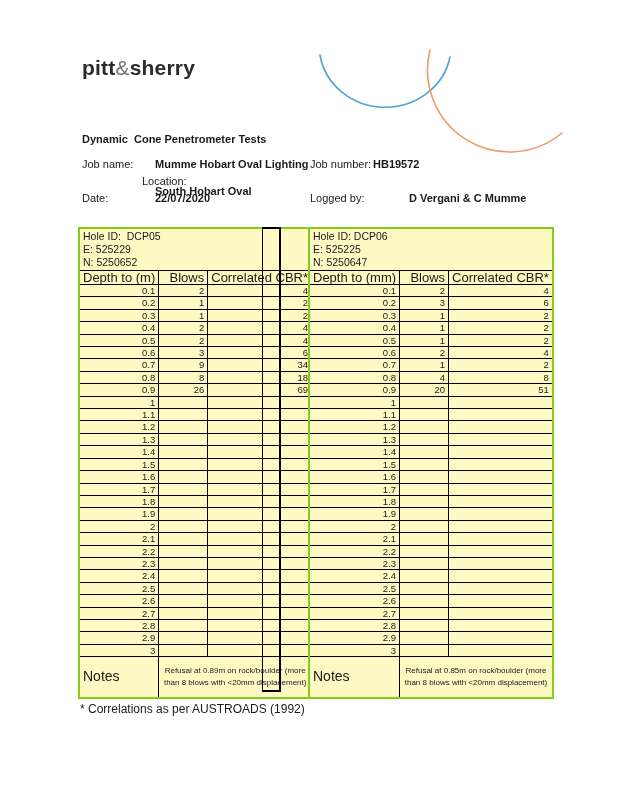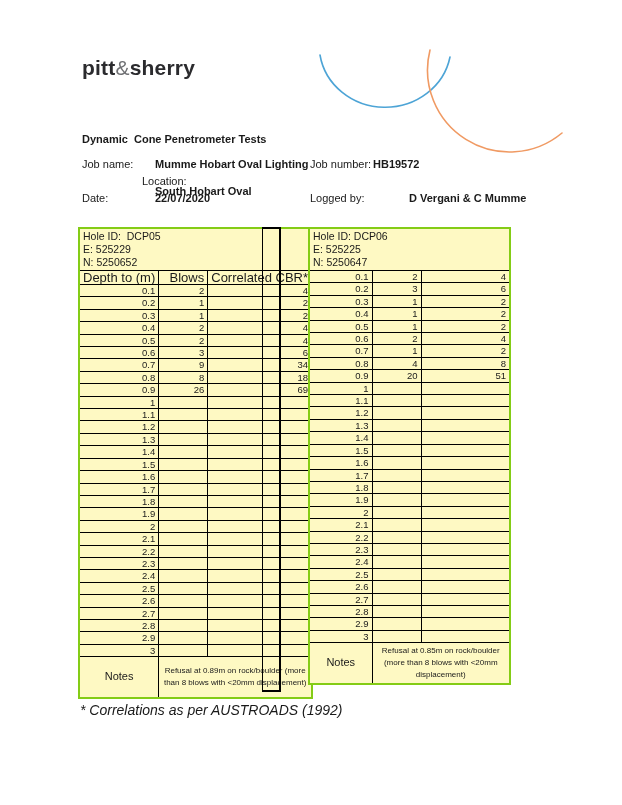--- a/index.html
+++ b/index.html
@@ -31,28 +31,28 @@
   
   .tbl-host{position:absolute;top:227px;}
   .tbl-host.t0{left:78px;}
   .tbl-host.t1{left:308px;}
   table.dcp{border-collapse:collapse;table-layout:fixed;border:2px solid #84cc16;background:#fef9c3;}
   table.dcp td{border:1px solid #000;font-size:9.5px;line-height:11.4px;height:11.4px;padding:0 3px;overflow:hidden;white-space:nowrap;}
   table.dcp td.idcell{height:39px;vertical-align:top;font-size:10.5px;line-height:13px;padding:1px 3px;}
   table.dcp td.idcell div{white-space:pre;}
   table.dcp td.hd{font-size:13px;height:13px;text-align:right;}
   table.dcp td.num{text-align:right;}
-  table.dcp td.notes-label{height:36px;text-align:center;font-size:11px;margin-left:6px;}
+  table.dcp td.notes-label{height:36px;text-align:left;font-size:14px;margin-left:6px;}
   table.dcp td.notes-text{height:36px;font-size:8px;line-height:12px;white-space:normal;text-align:center;padding:2px 4px;}
   
   .strip{position:absolute;left:262px;top:227px;width:19px;height:465px;border:2px solid #000;border-left:1px solid #000;box-sizing:border-box;}
   .strip .h1{position:absolute;left:0;right:0;top:41px;height:0;border-top:1px solid #000;}
   .strip .h2{position:absolute;left:0;right:0;top:55px;height:0;border-top:1px solid #000;}
   
-  .footnote{position:absolute;left:80px;top:702px;font-size:14px;font-style:italic;}
+  .footnote{position:absolute;left:80px;top:702px;font-size:12px;}
 </style>
 </head>
 <body>
 
 <div class="page">
 
   <div class="logo"><span>pitt</span><span class="amp">&amp;</span><span>sherry</span></div>
 
   <svg class="arcs" viewBox="0 0 280 125" xmlns="http://www.w3.org/2000/svg">
     <path d="M 20 27 A 66 62 0 0 0 150 29" fill="none" stroke="#4da4d6" stroke-width="1.6" stroke-linecap="round"></path>
@@ -264,20 +264,25 @@
         </colgroup>
         <tbody>
           <tr>
             <td class="idcell" colspan="3">
               <div>Hole ID: DCP06</div>
               <div>E: 525225</div>
               <div>N: 5250647</div>
             </td>
           </tr>
           <tr>
+            <td class="hd">Depth to (mm)</td>
+            <td class="hd">Blows</td>
+            <td class="hd">Correlated CBR*</td>
+          </tr>
+          <tr>
             <td class="num">0.1</td>
             <td class="num">2</td>
             <td class="num">4</td>
           </tr>
           <tr>
             <td class="num">0.2</td>
             <td class="num">3</td>
             <td class="num">6</td>
           </tr>
           <tr>

